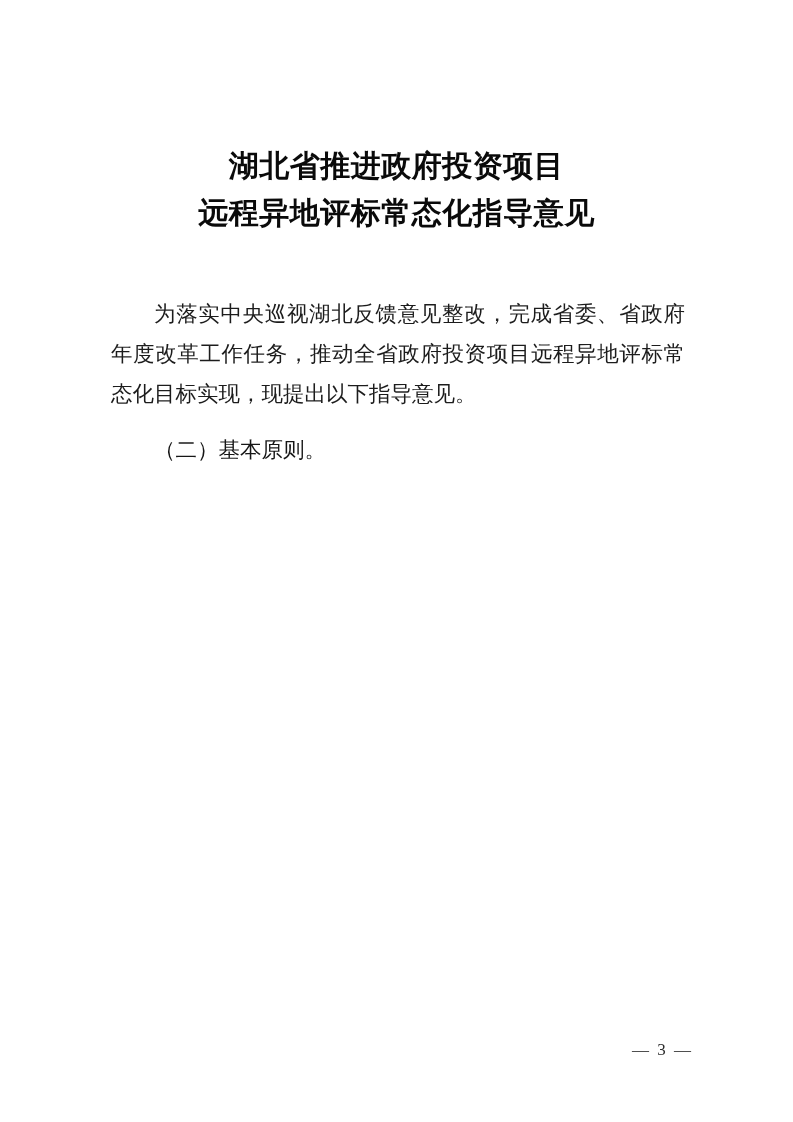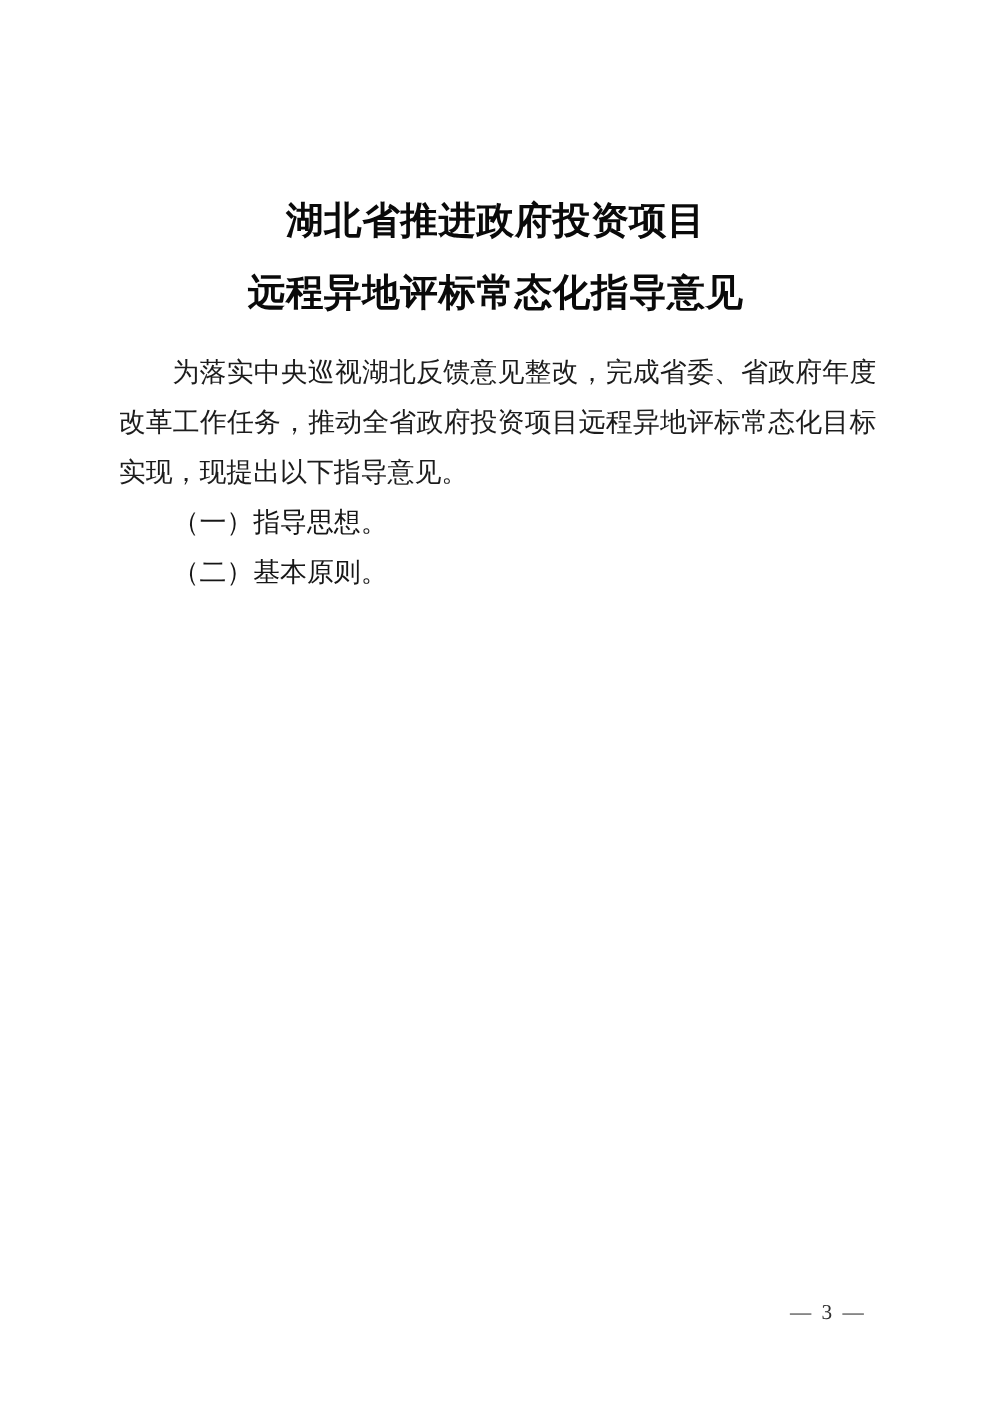--- a/index.html
+++ b/index.html
@@ -28,35 +28,34 @@
     text-align: center;
     font-family: "Liberation Serif", "DejaVu Serif", serif;
     font-weight: 700;
     font-size: 30px;
     line-height: 47px;
     color: #0a0a0a;
     letter-spacing: 0.5px;
   }
   .doc-title .title-line {
     display: block;
-    margin-top: 11px;
   }
   .content {
     position: absolute;
     top: 278px;
     left: 95px;
     width: 606px;
     font-size: 21.5px;
     line-height: 40px;
     color: #1c1c1c;
     text-align: justify;
     text-justify: inter-ideograph;
   }
   .content p {
-    margin: 0;
+    margin: 16px;
     text-indent: 2em;
   }
   .section-heading {
     margin: 0;
     text-indent: 2em;
     font-family: "Liberation Sans", "DejaVu Sans", sans-serif;
     font-weight: 700;
     font-size: 21.5px;
     line-height: 40px;
     color: #111111;
@@ -82,21 +81,20 @@
 
   <h1 class="doc-title">
     <span class="title-line">湖北省推进政府投资项目</span>
     <span class="title-line">远程异地评标常态化指导意见</span>
   </h1>
 
   <div class="content">
     <p>为落实中央巡视湖北反馈意见整改，完成省委、省政府年度改革工作任务，推动全省政府投资项目远程异地评标常态化目标实现，现提出以下指导意见。</p>
 
 
-    <p class="subheading">（一）指导思想。</p>
 
     <p class="subheading">（二）基本原则。</p>
 
   </div>
 
   <div class="page-number">— 3 —</div>
 
 </div>
 
 </body></html>

